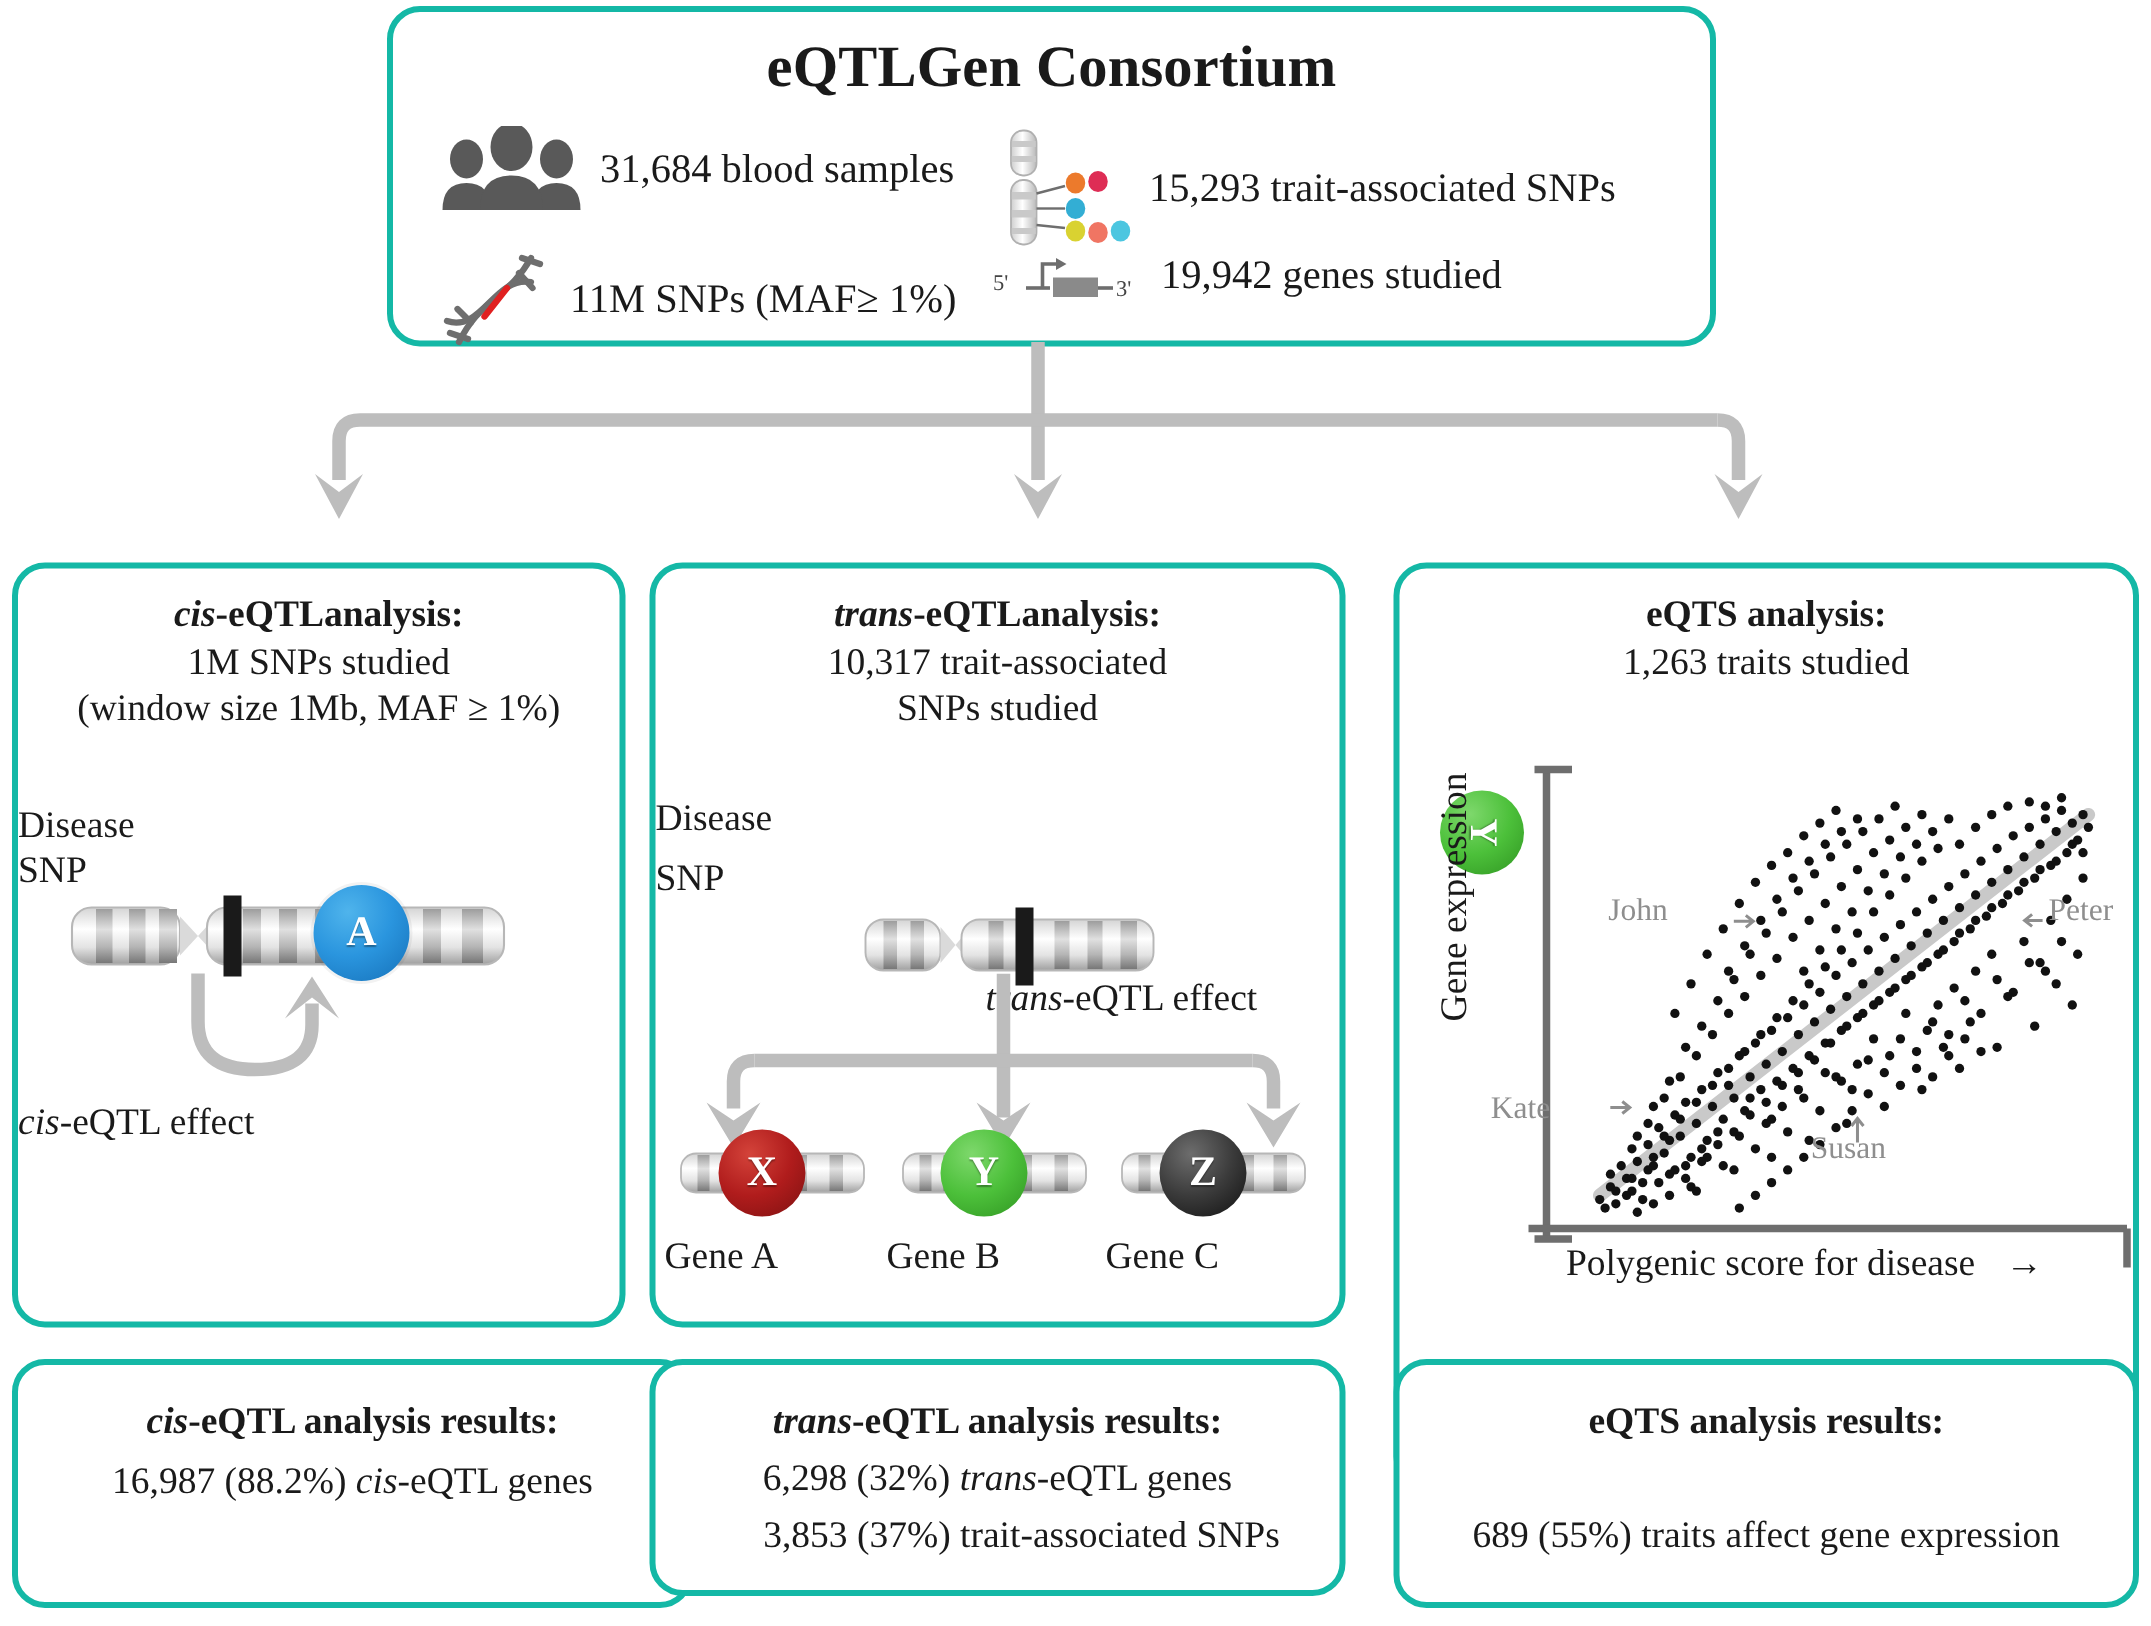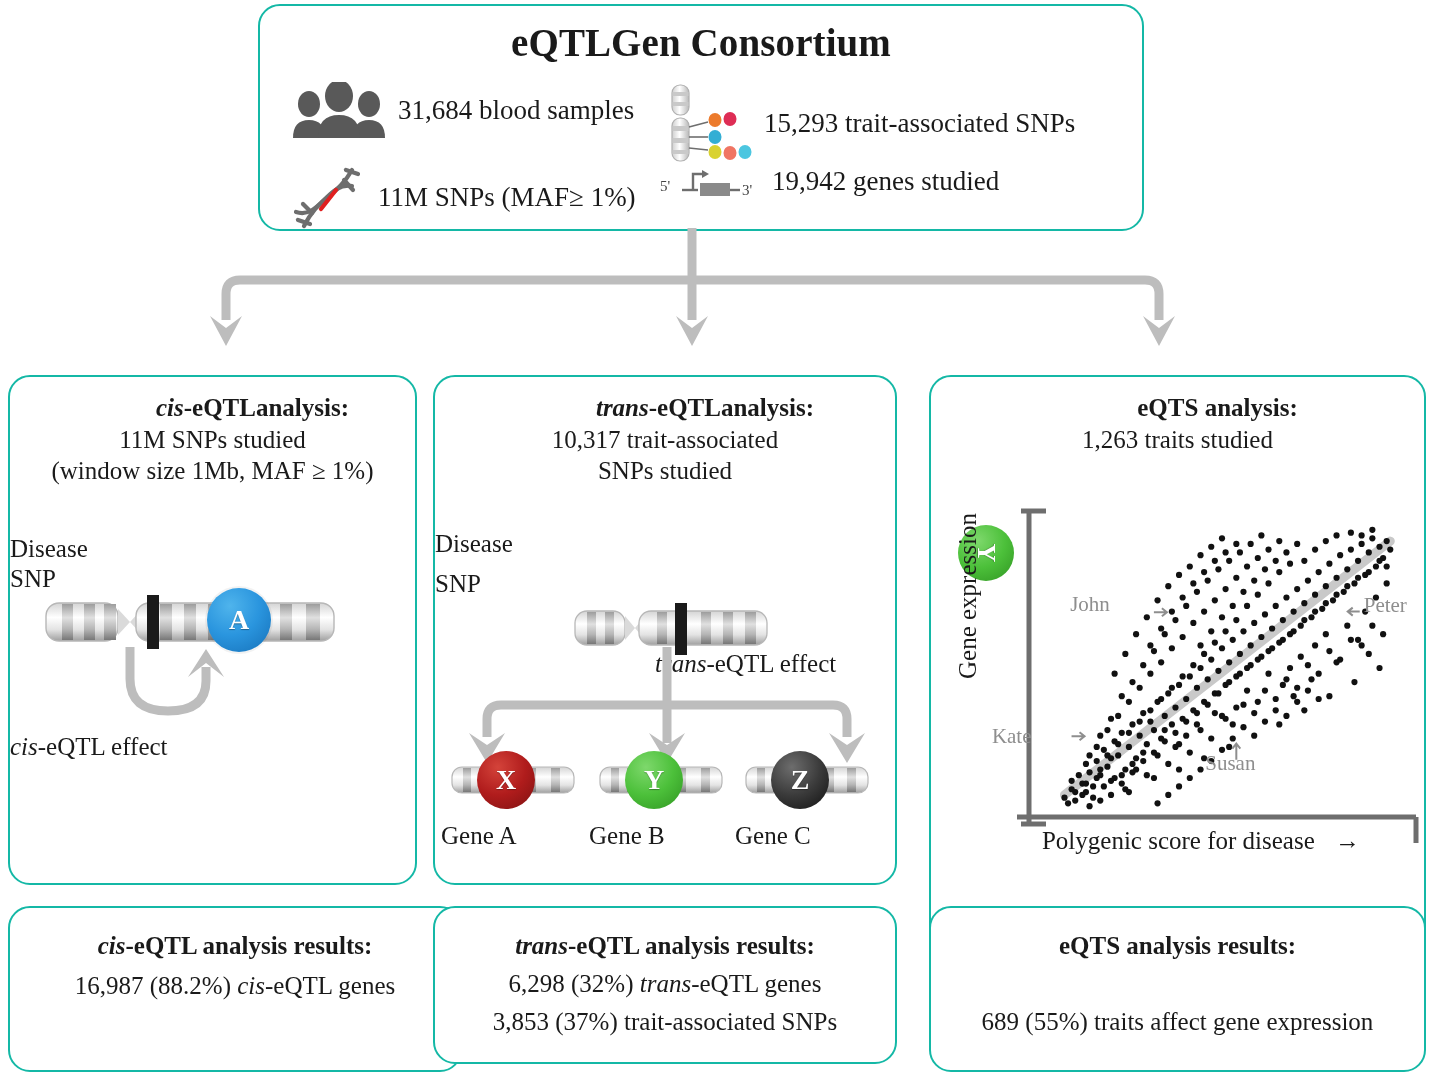--- a/index.html
+++ b/index.html
@@ -2,21 +2,21 @@
 <html><head>
 <meta charset="utf-8">
 <style>
   html,body{margin:0;padding:0;background:#ffffff;}
   body{
     width:1434px;height:1084px;position:relative;overflow:hidden;
     font-family:"Liberation Serif","DejaVu Serif",serif;
     color:#1a1a1a;
   }
   .panel{
-    position:absolute;background:#fff;border:2px solid #14b8a6;border-radius:22px;
+    position:absolute;background:#fff;border:4px solid #14b8a6;border-radius:22px;
     box-sizing:border-box;
   }
 
   
   #header-box{left:258px;top:4px;width:886px;height:227px;}
   #header-title{
     position:absolute;left:0;top:14px;width:100%;text-align:center;
     font-size:39px;font-weight:bold;letter-spacing:.1px;
   }
   .hdr-row{position:absolute;display:flex;align-items:center;}
@@ -41,21 +41,21 @@
   
   #connector{position:absolute;left:180px;top:228px;width:1080px;height:140px;}
 
   
   #panel-cis{left:8px;top:375px;width:409px;height:510px;}
   #panel-trans{left:433px;top:375px;width:464px;height:510px;}
   #panel-eqts{left:929px;top:375px;width:497px;height:618px;}
 
   .panel-title{
     position:absolute;left:0;top:16px;width:100%;text-align:center;
-    font-size:25px;font-weight:bold;line-height:1.18;padding-left:40px;
+    font-size:25px;font-weight:bold;line-height:1.18;
   }
   .panel-sub{
     position:absolute;left:0;width:100%;text-align:center;
     font-size:25px;line-height:1.18;
   }
   .ital{font-style:italic;}
 
   .label-plain{position:absolute;text-align:left;font-size:25px;line-height:1.16;}
 
   
@@ -179,21 +179,21 @@
       <path d="M496 88 L512 118 L528 88 L512 100 Z"></path>
       <path d="M963 88 L979 118 L995 88 L979 100 Z"></path>
     </g>
   </svg>
 </div>
 
 <div class="panel" id="panel-cis">
   <div class="panel-title">
     <span class="ital">cis</span><span>-eQTLanalysis:</span>
   </div>
-  <div class="panel-sub" style="top:48px;">11M SNPs studied</div>
+  <div class="panel-sub" style="top:48px;">1M SNPs studied</div>
   <div class="panel-sub" style="top:79px;">(window size 1Mb, MAF ≥ 1%)</div>
 
   <div class="label-plain" style="left:0;top:157px;width:100%;">Disease</div>
   <div class="label-plain" style="left:0;top:187px;width:100%;">SNP</div>
 
   <div class="ideogram" style="left:34px;top:212px;">
     <svg viewBox="0 0 300 66" width="300" height="66" aria-hidden="true">
       <defs>
         <linearGradient id="chg" x1="0" y1="0" x2="0" y2="1">
           <stop offset="0%" stop-color="#d4d4d4"></stop>
@@ -715,21 +715,21 @@
   </div>
 </div>
 
 <div class="panel" id="res-trans">
   <div class="res-title">
     <span class="ital">trans</span><span>-eQTL analysis results:</span>
   </div>
   <div class="res-line" style="top:62px;">
     <span>6,298 (32%) </span><span class="ital">trans</span><span>-eQTL genes</span>
   </div>
-  <div class="res-line" style="top:100px;">
+  <div class="res-line" style="top:100px;padding-left:16px;">
     <span>3,853 (37%) trait-associated SNPs</span>
   </div>
 </div>
 
 <div class="panel" id="res-eqts">
   <div class="res-title">
     <span>eQTS analysis results:</span>
   </div>
   <div class="res-line" style="top:100px;">
     <span>689 (55%) traits affect gene expression</span>

